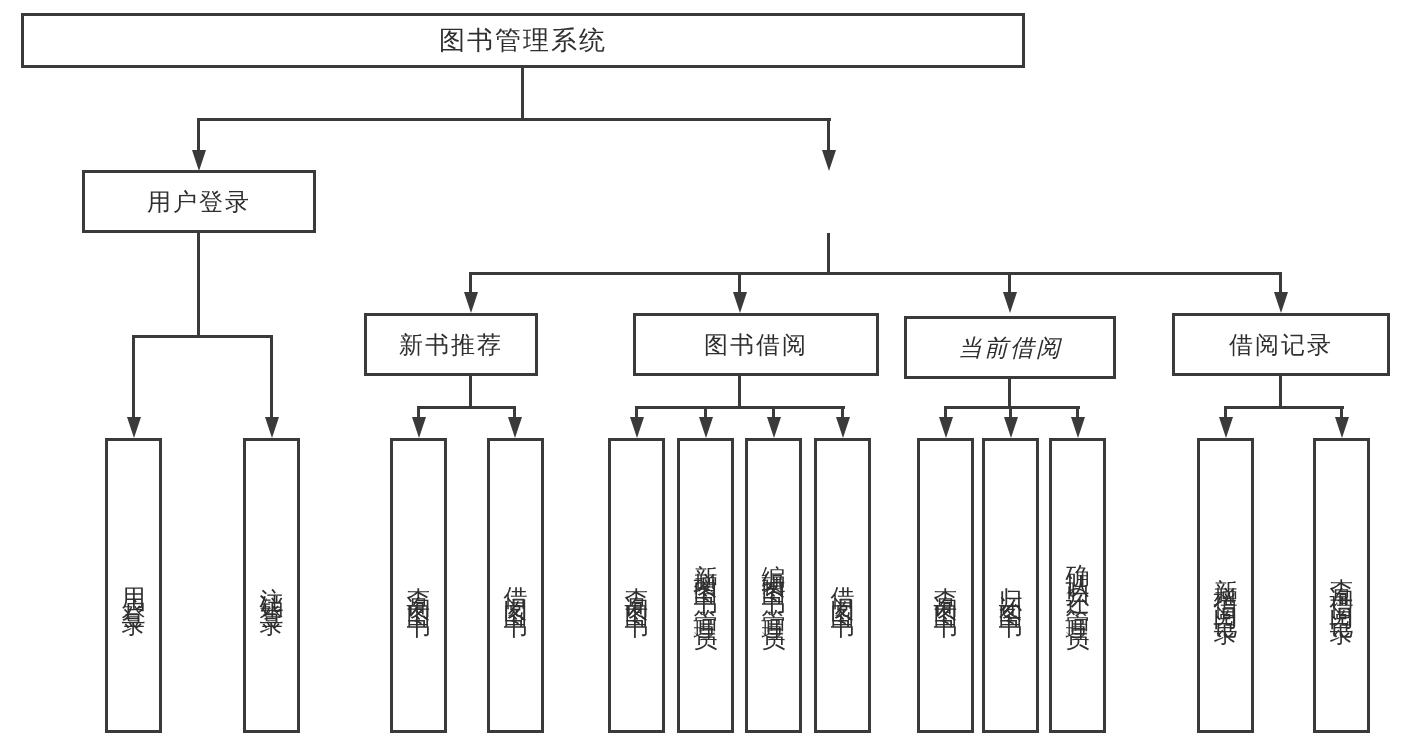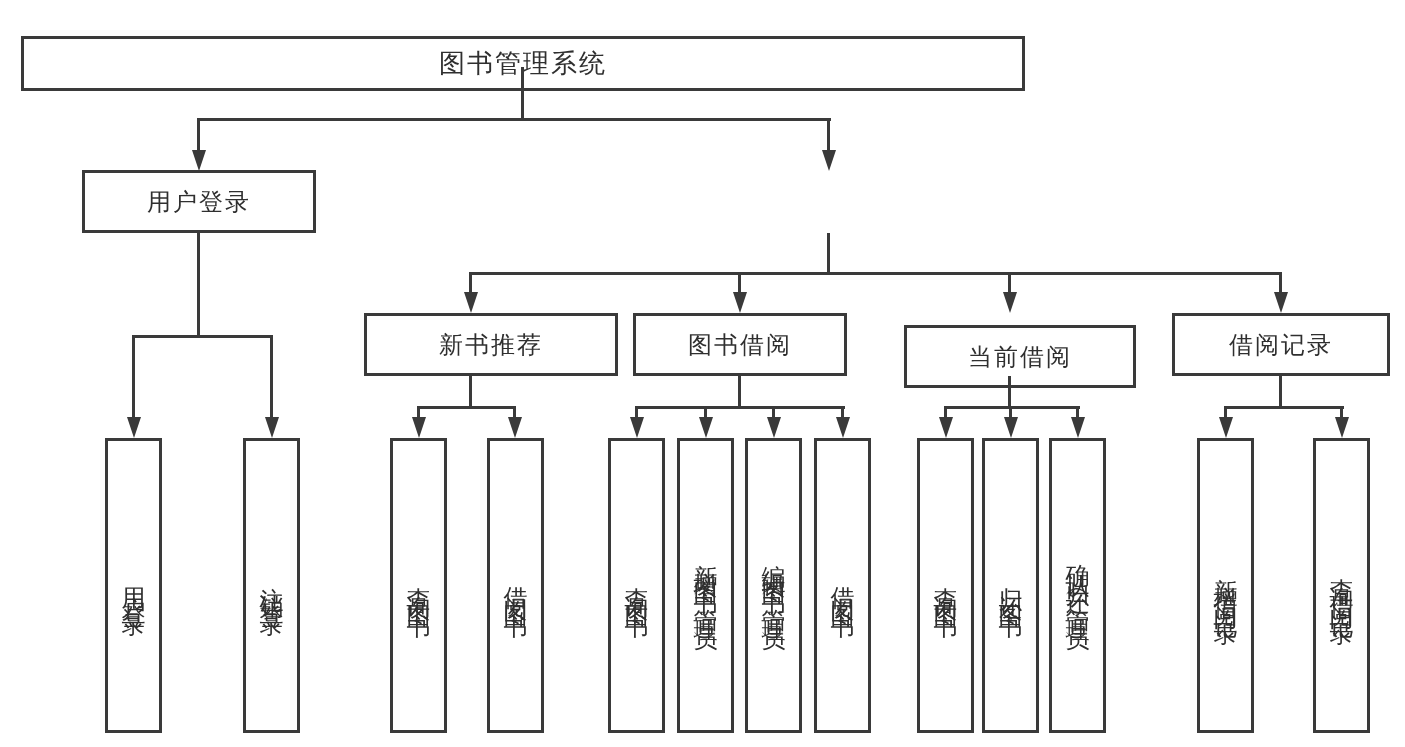--- a/index.html
+++ b/index.html
@@ -11,21 +11,21 @@
   html,body{margin:0;padding:0;background:var(--bg);}
   .canvas{
     position:relative;width:1405px;height:747px;background:var(--bg);
     overflow:hidden;font-family:"Liberation Sans",sans-serif;color:var(--text);
   }
   .box{
     position:absolute;background:#fff;border:3px solid var(--line);
     box-sizing:border-box;display:flex;align-items:center;justify-content:center;
     font-size:24px;letter-spacing:2px;white-space:nowrap;
   }
-  .box.root{font-size:26px;margin-top:23px;}
+  .box.root{font-size:26px;}
   .vbox{width:57px;top:438px;height:295px;}
   .vbox .vtxt{
     writing-mode:vertical-rl;text-orientation:mixed;
     letter-spacing:9px;font-size:24px;line-height:1;white-space:nowrap;
   }
   .vl{position:absolute;width:3px;background:var(--line);}
   .hl{position:absolute;height:3px;background:var(--line);}
   .ar{
     position:absolute;width:0;height:0;
     border-left:7px solid transparent;border-right:7px solid transparent;
@@ -67,27 +67,27 @@
   <div class="hl" style="left:469px;top:272px;width:813px;"></div>
   <div class="vl" style="left:469px;top:275px;height:18px;"></div>
   <div class="ar" style="left:464px;top:292px;"></div>
   <div class="vl" style="left:738px;top:275px;height:18px;"></div>
   <div class="ar" style="left:733px;top:292px;"></div>
   <div class="vl" style="left:1008px;top:275px;height:18px;"></div>
   <div class="ar" style="left:1003px;top:292px;"></div>
   <div class="vl" style="left:1279px;top:275px;height:18px;"></div>
   <div class="ar" style="left:1274px;top:292px;"></div>
 
-  <div class="box" style="left:364px;top:313px;width:254px;height:63px;">
+  <div class="box" style="left:364px;top:313px;width:174px;height:63px;">
     <span>新书推荐</span>
   </div>
-  <div class="box" style="left:633px;top:313px;width:214px;height:63px;">
+  <div class="box" style="left:633px;top:313px;width:246px;height:63px;">
     <span>图书借阅</span>
   </div>
-  <div class="box" style="left:904px;top:325px;width:232px;height:63px;">
+  <div class="box" style="left:904px;top:316px;width:212px;height:63px;font-style:italic;">
     <span>当前借阅</span>
   </div>
   <div class="box" style="left:1172px;top:313px;width:218px;height:63px;">
     <span>借阅记录</span>
   </div>
 
   <div class="vl" style="left:469px;top:376px;height:30px;"></div>
   <div class="hl" style="left:417px;top:406px;width:99px;"></div>
   <div class="vl" style="left:417px;top:409px;height:9px;"></div>
   <div class="ar" style="left:412px;top:417px;"></div>

